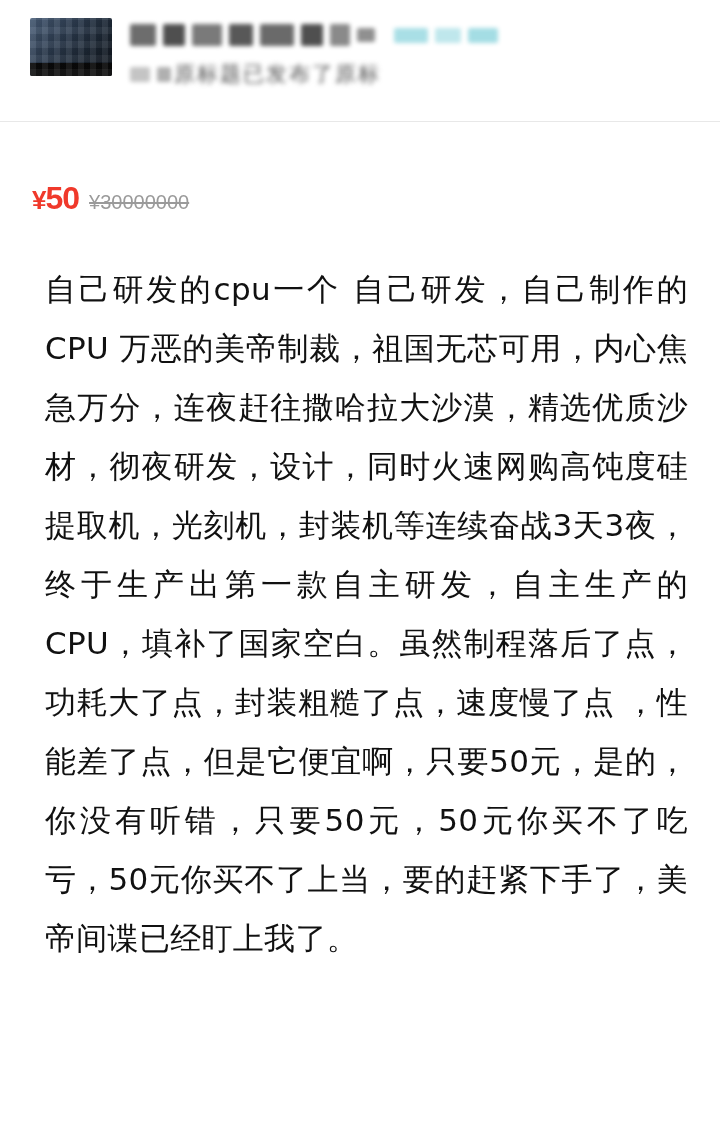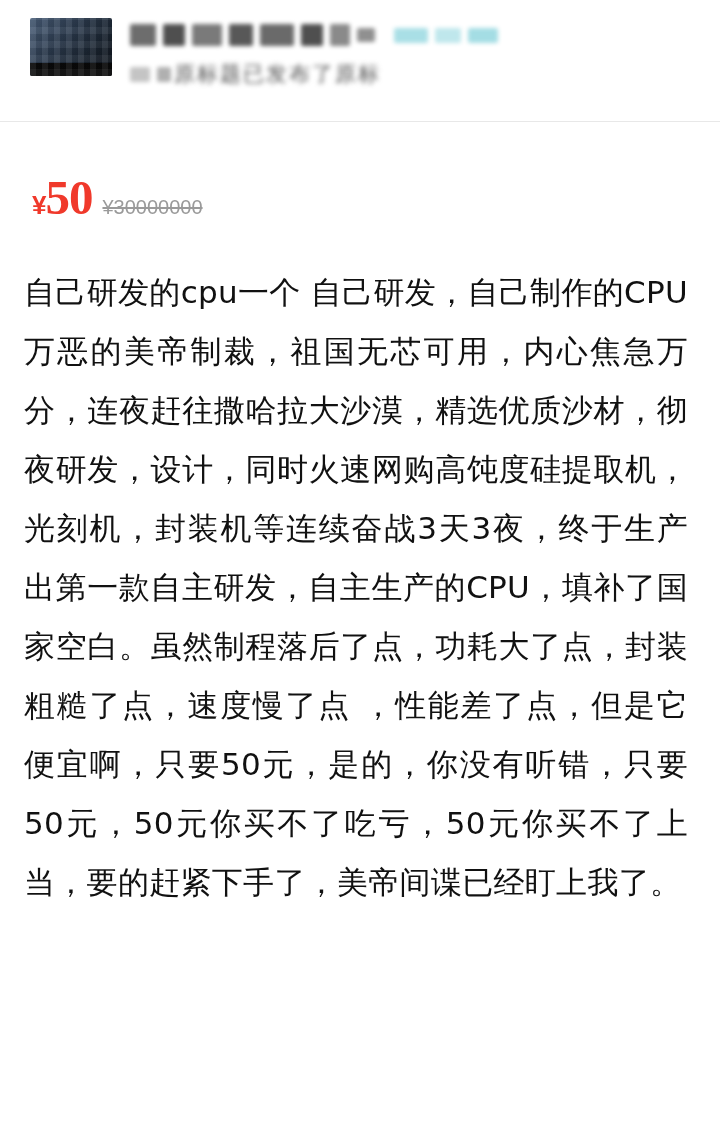--- a/index.html
+++ b/index.html
@@ -113,36 +113,35 @@
   .price-current {
     color: #f0392b;
     font-weight: bold;
     letter-spacing: -1px;
   }
   .price-symbol {
     font-size: 26px;
     font-weight: bold;
   }
   .price-value {
-    font-size: 49px;
+    font-size: 32px;
     font-weight: bold;
     line-height: 40px;
-    font-family: Liberation Serif, serif;
   }
   .price-original {
     margin-left: 10px;
     color: #9a9a9a;
     font-size: 20px;
     text-decoration: line-through;
     letter-spacing: 0px;
   }
 
   
   .description {
-    padding: 42px 32px 0 24px;
+    padding: 42px 32px 0 45px;
     font-size: 31px;
     line-height: 59px;
     color: #111111;
     letter-spacing: 0.3px;
     text-align: justify;
     word-break: break-word;
     font-family: "DejaVu Sans", "Liberation Sans", sans-serif;
   }
 </style>
 </head>

